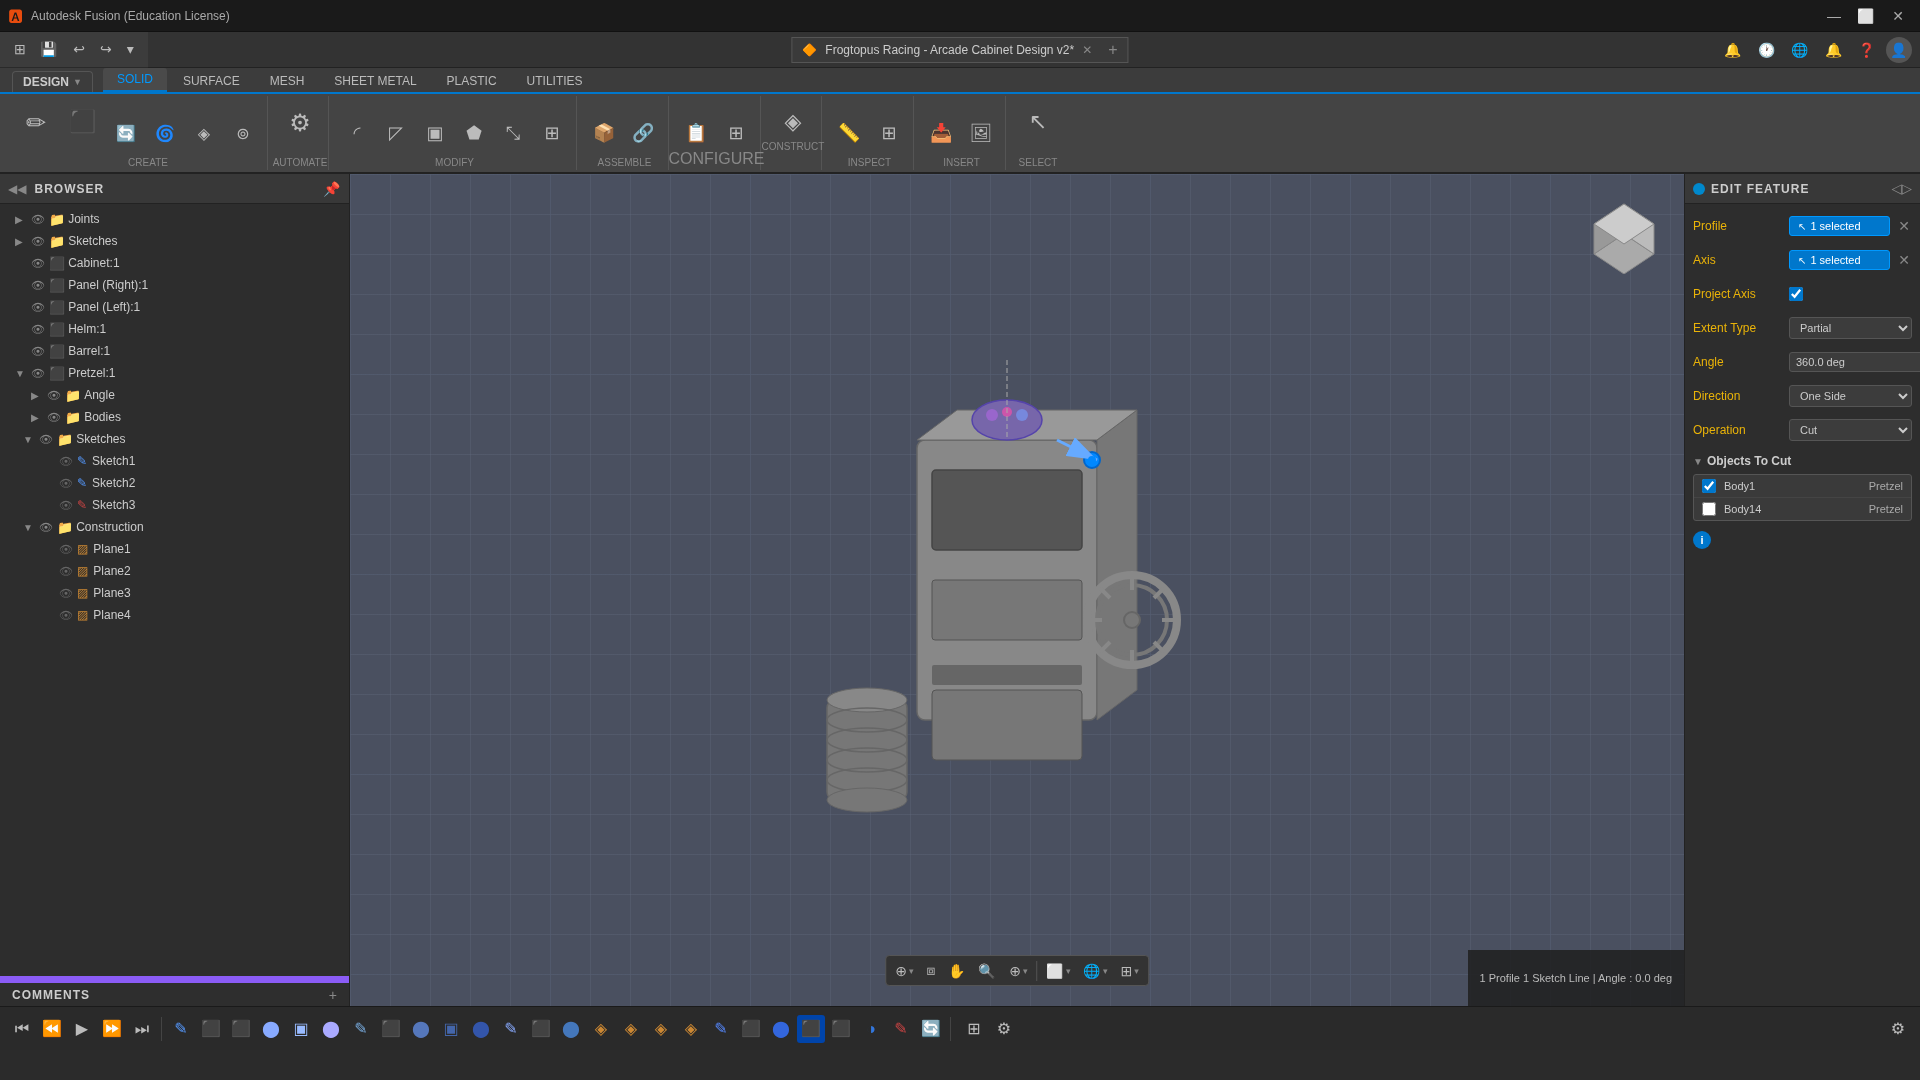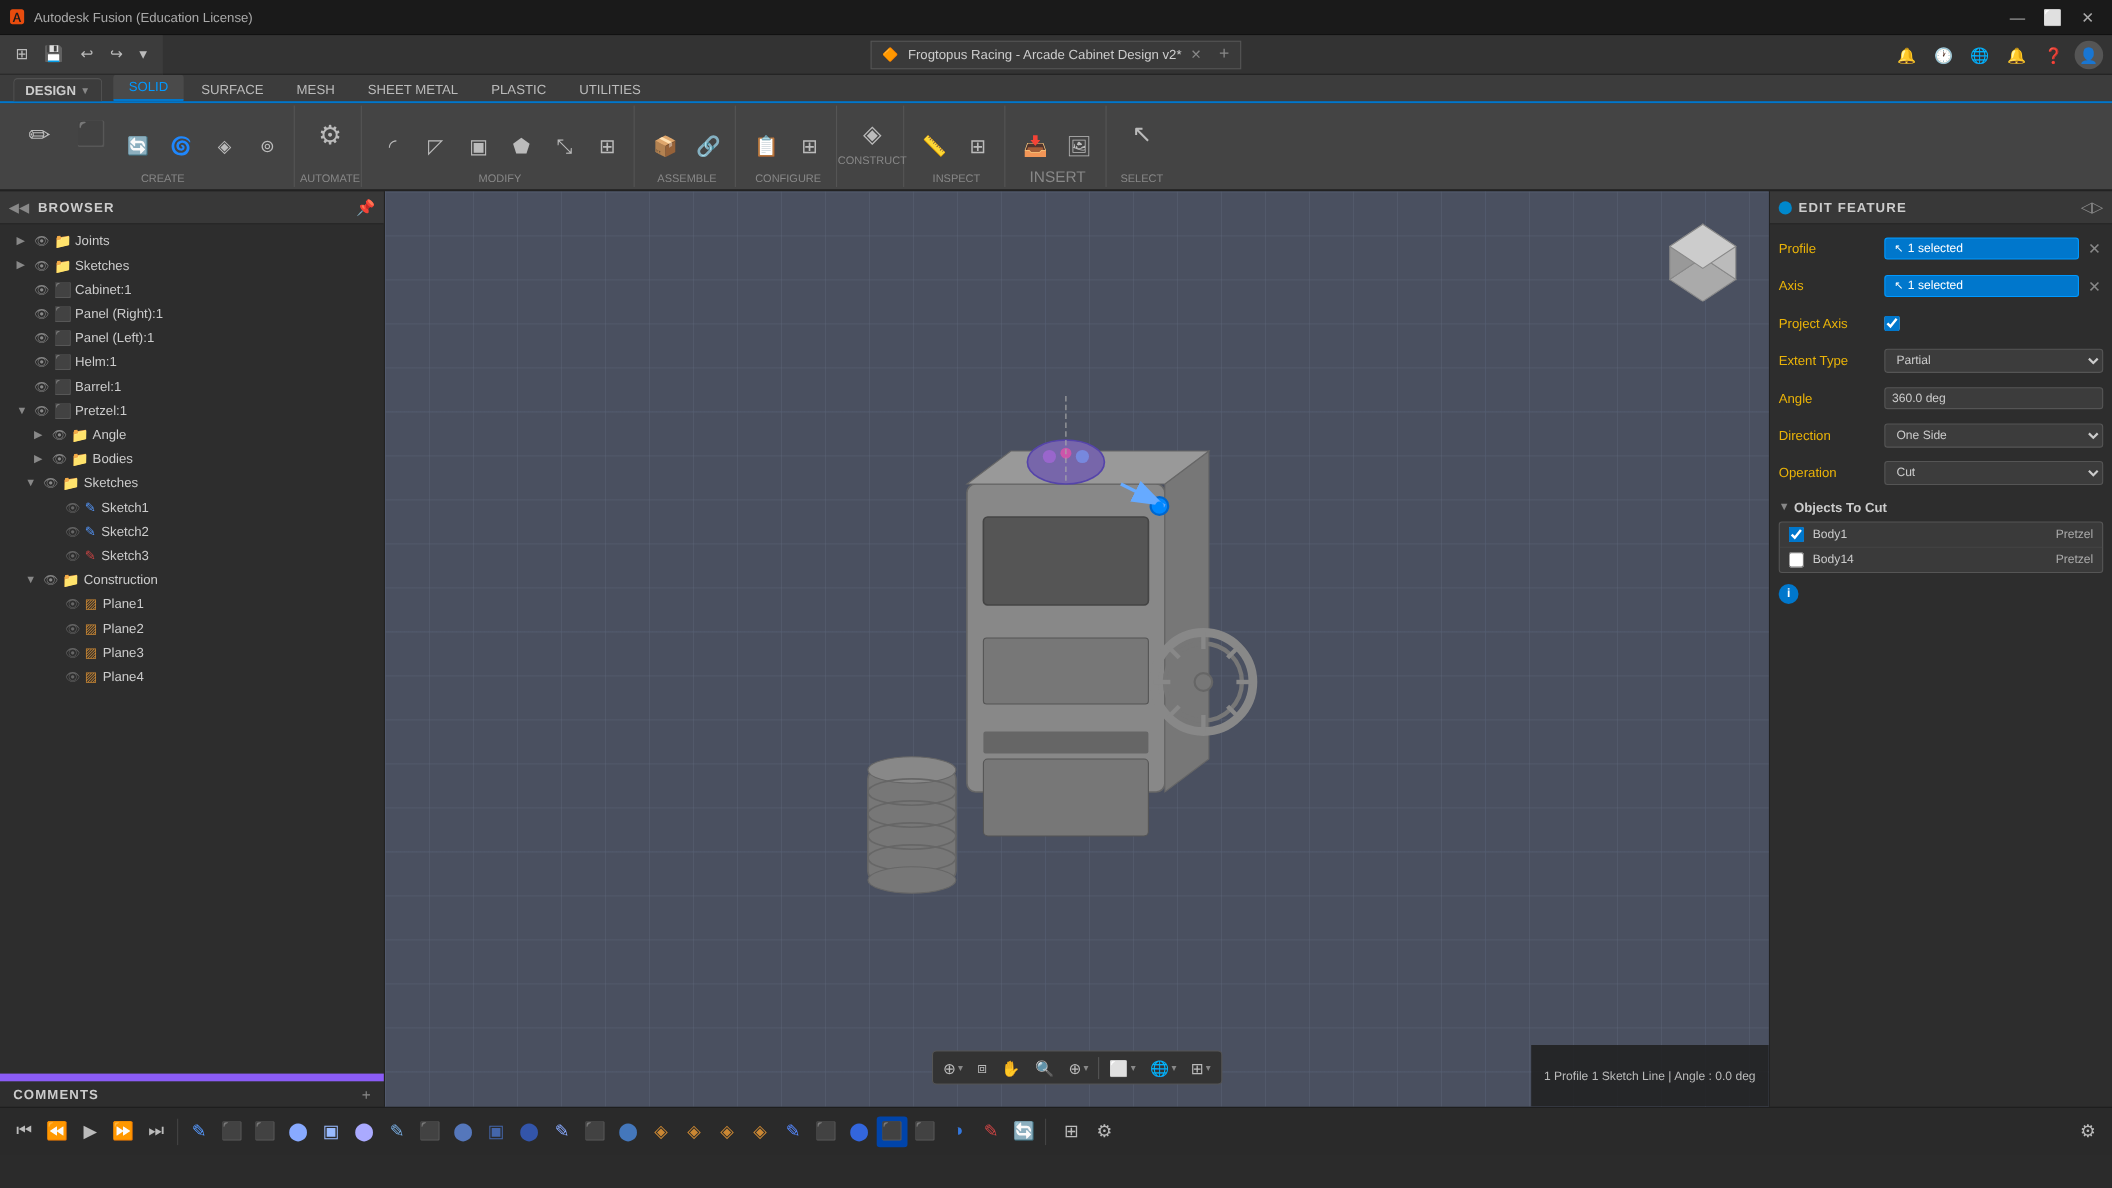--- a/index.html
+++ b/index.html
@@ -257,21 +257,21 @@
       font-size: 14px;
       display: flex;
       align-items: center;
       gap: 2px;
     }
     .vp-btn .small-arrow { font-size: 9px; color: #888; }
     .vp-separator { width: 1px; background: #555; height: 20px; margin: 0 2px; }
 
     
     #edit-feature-panel {
-      width: 312px;
+      width: 236px;
       background: #2d2d2d;
       border-left: 1px solid #222;
       display: flex;
       flex-direction: column;
     }
     #ef-header {
       background: #383838;
       height: 30px;
       display: flex;
       align-items: center;
@@ -624,21 +624,21 @@
 
   <div class="group-wrapper">
     <div class="group-btns">
       <button class="rb-btn">
           <span class="icon">📋</span>
         </button>
       <button class="rb-btn">
           <span class="icon">⊞</span>
         </button>
     </div>
-    <span class="group-title" style="position:absolute;bottom:2px;left:50%;transform:translateX(-50%);font-size:10px;color:#888;white-space:nowrap;margin-top:24px;">CONFIGURE</span>
+    <span class="group-title" style="position:absolute;bottom:2px;left:50%;transform:translateX(-50%);font-size:16px;color:#888;white-space:nowrap;margin-top:24px;">CONFIGURE</span>
   </div>
 
   <div class="group-wrapper">
     <div class="group-btns">
       <button class="rb-btn rb-btn-large">
         <span class="icon" style="font-size:22px;">◈</span>
       </button>
     </div>
     <span class="group-title" style="position:absolute;bottom:18px;left:50%;transform:translateX(-50%);font-size:10px;color:#888;white-space:nowrap;">CONSTRUCT</span>
   </div>
@@ -657,21 +657,21 @@
 
   <div class="group-wrapper">
     <div class="group-btns">
       <button class="rb-btn">
           <span class="icon">📥</span>
         </button>
       <button class="rb-btn">
           <span class="icon">🖼</span>
         </button>
     </div>
-    <span class="group-title" style="position:absolute;bottom:2px;left:50%;transform:translateX(-50%);font-size:14px;color:#888;white-space:nowrap;">INSERT</span>
+    <span class="group-title" style="position:absolute;bottom:2px;left:50%;transform:translateX(-50%);font-size:10px;color:#888;white-space:nowrap;">INSERT</span>
   </div>
 
   <div class="group-wrapper" style="border-right:none;">
     <div class="group-btns">
       <button class="rb-btn rb-btn-large">
         <span class="icon" style="font-size:22px;">↖</span>
       </button>
     </div>
     <span class="group-title" style="position:absolute;bottom:2px;left:50%;transform:translateX(-50%);font-size:10px;color:#888;white-space:nowrap;">SELECT</span>
   </div>

